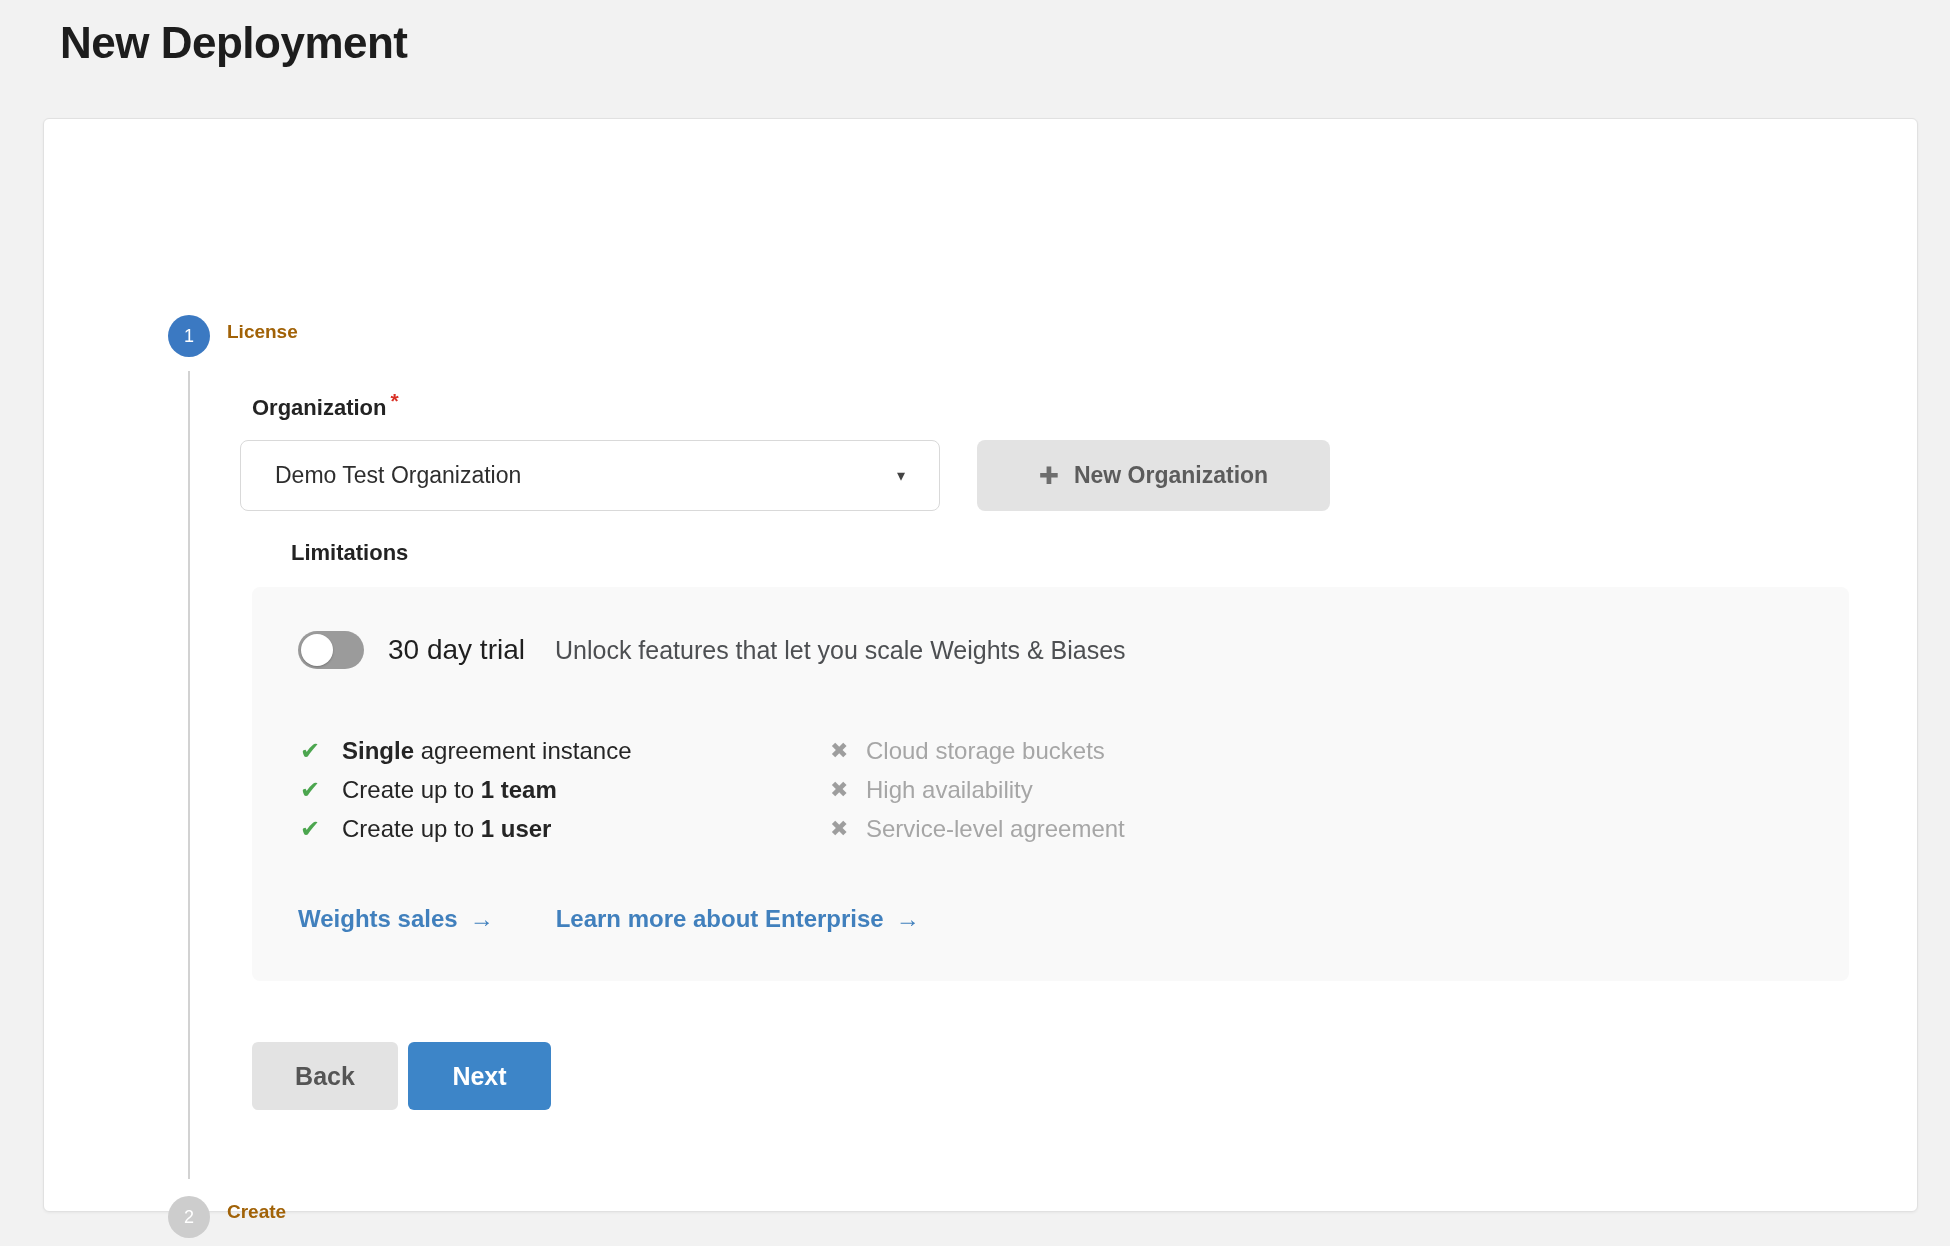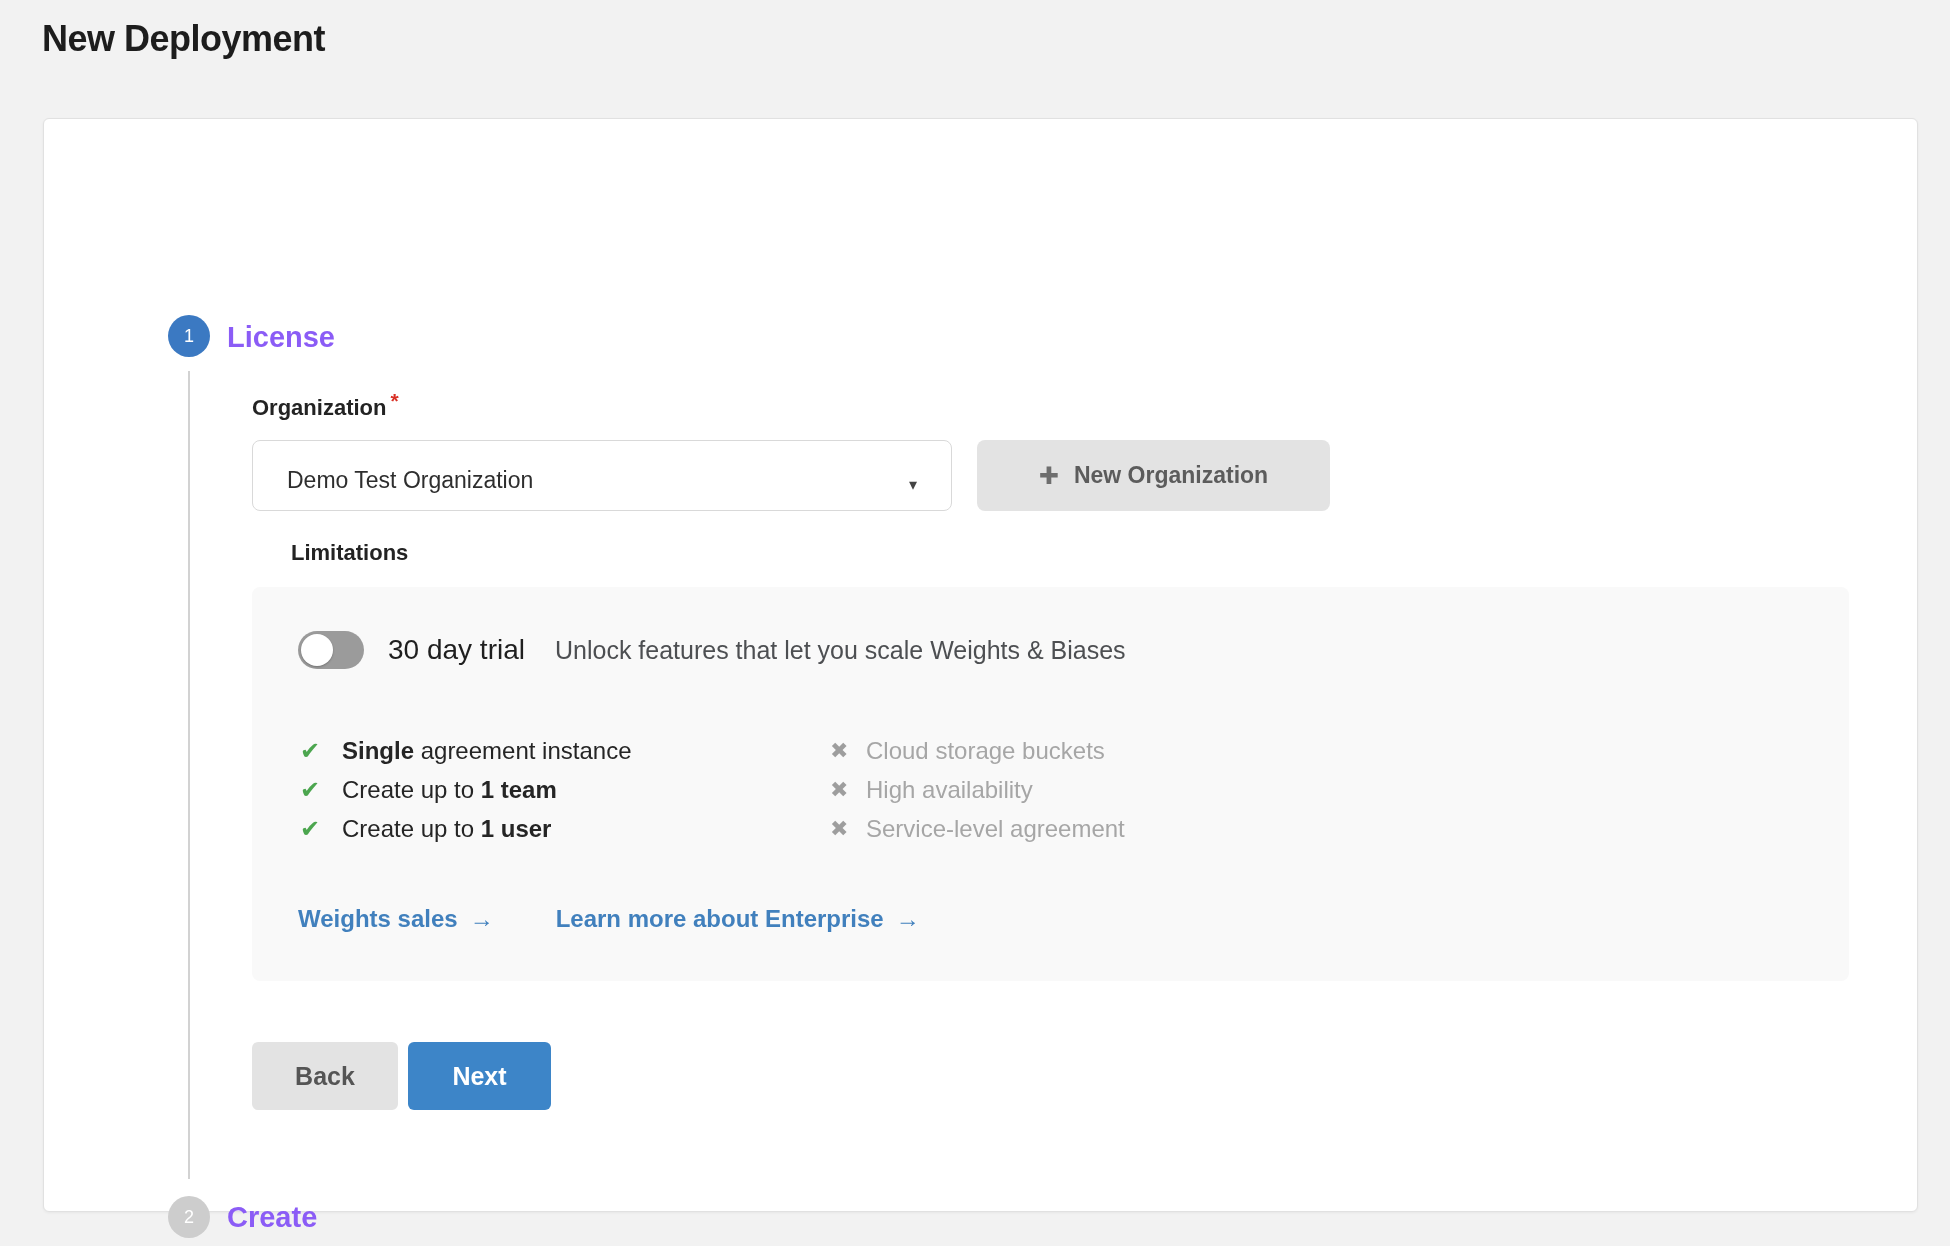--- a/index.html
+++ b/index.html
@@ -11,22 +11,22 @@
   }
   .page {
     position: relative;
     width: 1950px;
     height: 1246px;
     background: var(--page-bg, #f2f2f2);
     overflow: hidden;
   }
   .page-title {
     position: absolute;
-    left: 42px; top: 18px;
-    font-size: 36px;
+    left: 60px; top: 18px;
+    font-size: 44px;
     font-weight: 700;
     color: #1d1d1d;
     letter-spacing: -0.5px;
   }
   .card {
     position: absolute;
     left: 43px; top: 118px;
     width: 1875px; height: 1094px;
     background: #ffffff;
     border: 1px solid #e1e1e1;
@@ -45,23 +45,23 @@
     width: 42px; height: 42px;
     border-radius: 50%;
     color: #ffffff;
     font-size: 18px;
     display: flex; align-items: center; justify-content: center;
   }
   .step-circle.active { background: var(--step-blue, #3b79c2); left: 124px; top: 196px; }
   .step-circle.inactive { background: #cdcdcd; left: 124px; top: 1077px; }
   .step-label {
     position: absolute;
-    font-size: 29px;
-    font-weight: 700;
-    color: #8b5cf6;
+    font-size: 19px;
+    font-weight: 700;
+    color: #a16207;
   }
   .step-label.first { left: 183px; top: 202px; }
   .step-label.second { left: 183px; top: 1082px; }
   
   .field-label {
     position: absolute;
     font-size: 22px;
     font-weight: 700;
     color: #232323;
   }
@@ -69,26 +69,26 @@
   .required {
     color: #d93025;
     font-size: 21px;
     font-weight: 700;
     position: relative;
     top: -7px;
     margin-left: 4px;
   }
   .select {
     position: absolute;
-    left: 208px; top: 321px;
+    left: 196px; top: 321px;
     width: 700px; height: 71px;
     background: #ffffff;
     border: 1px solid #d9d9d9;
     border-radius: 8px;
-    display: flex; align-items: flex-end;
+    display: flex; align-items: center;
     padding: 16px 34px;
     font-size: 23px;
     color: #2e2e2e;
     cursor: pointer;
   }
   .select .caret {
     margin-left: auto;
     font-size: 16px;
     color: #444444;
   }

